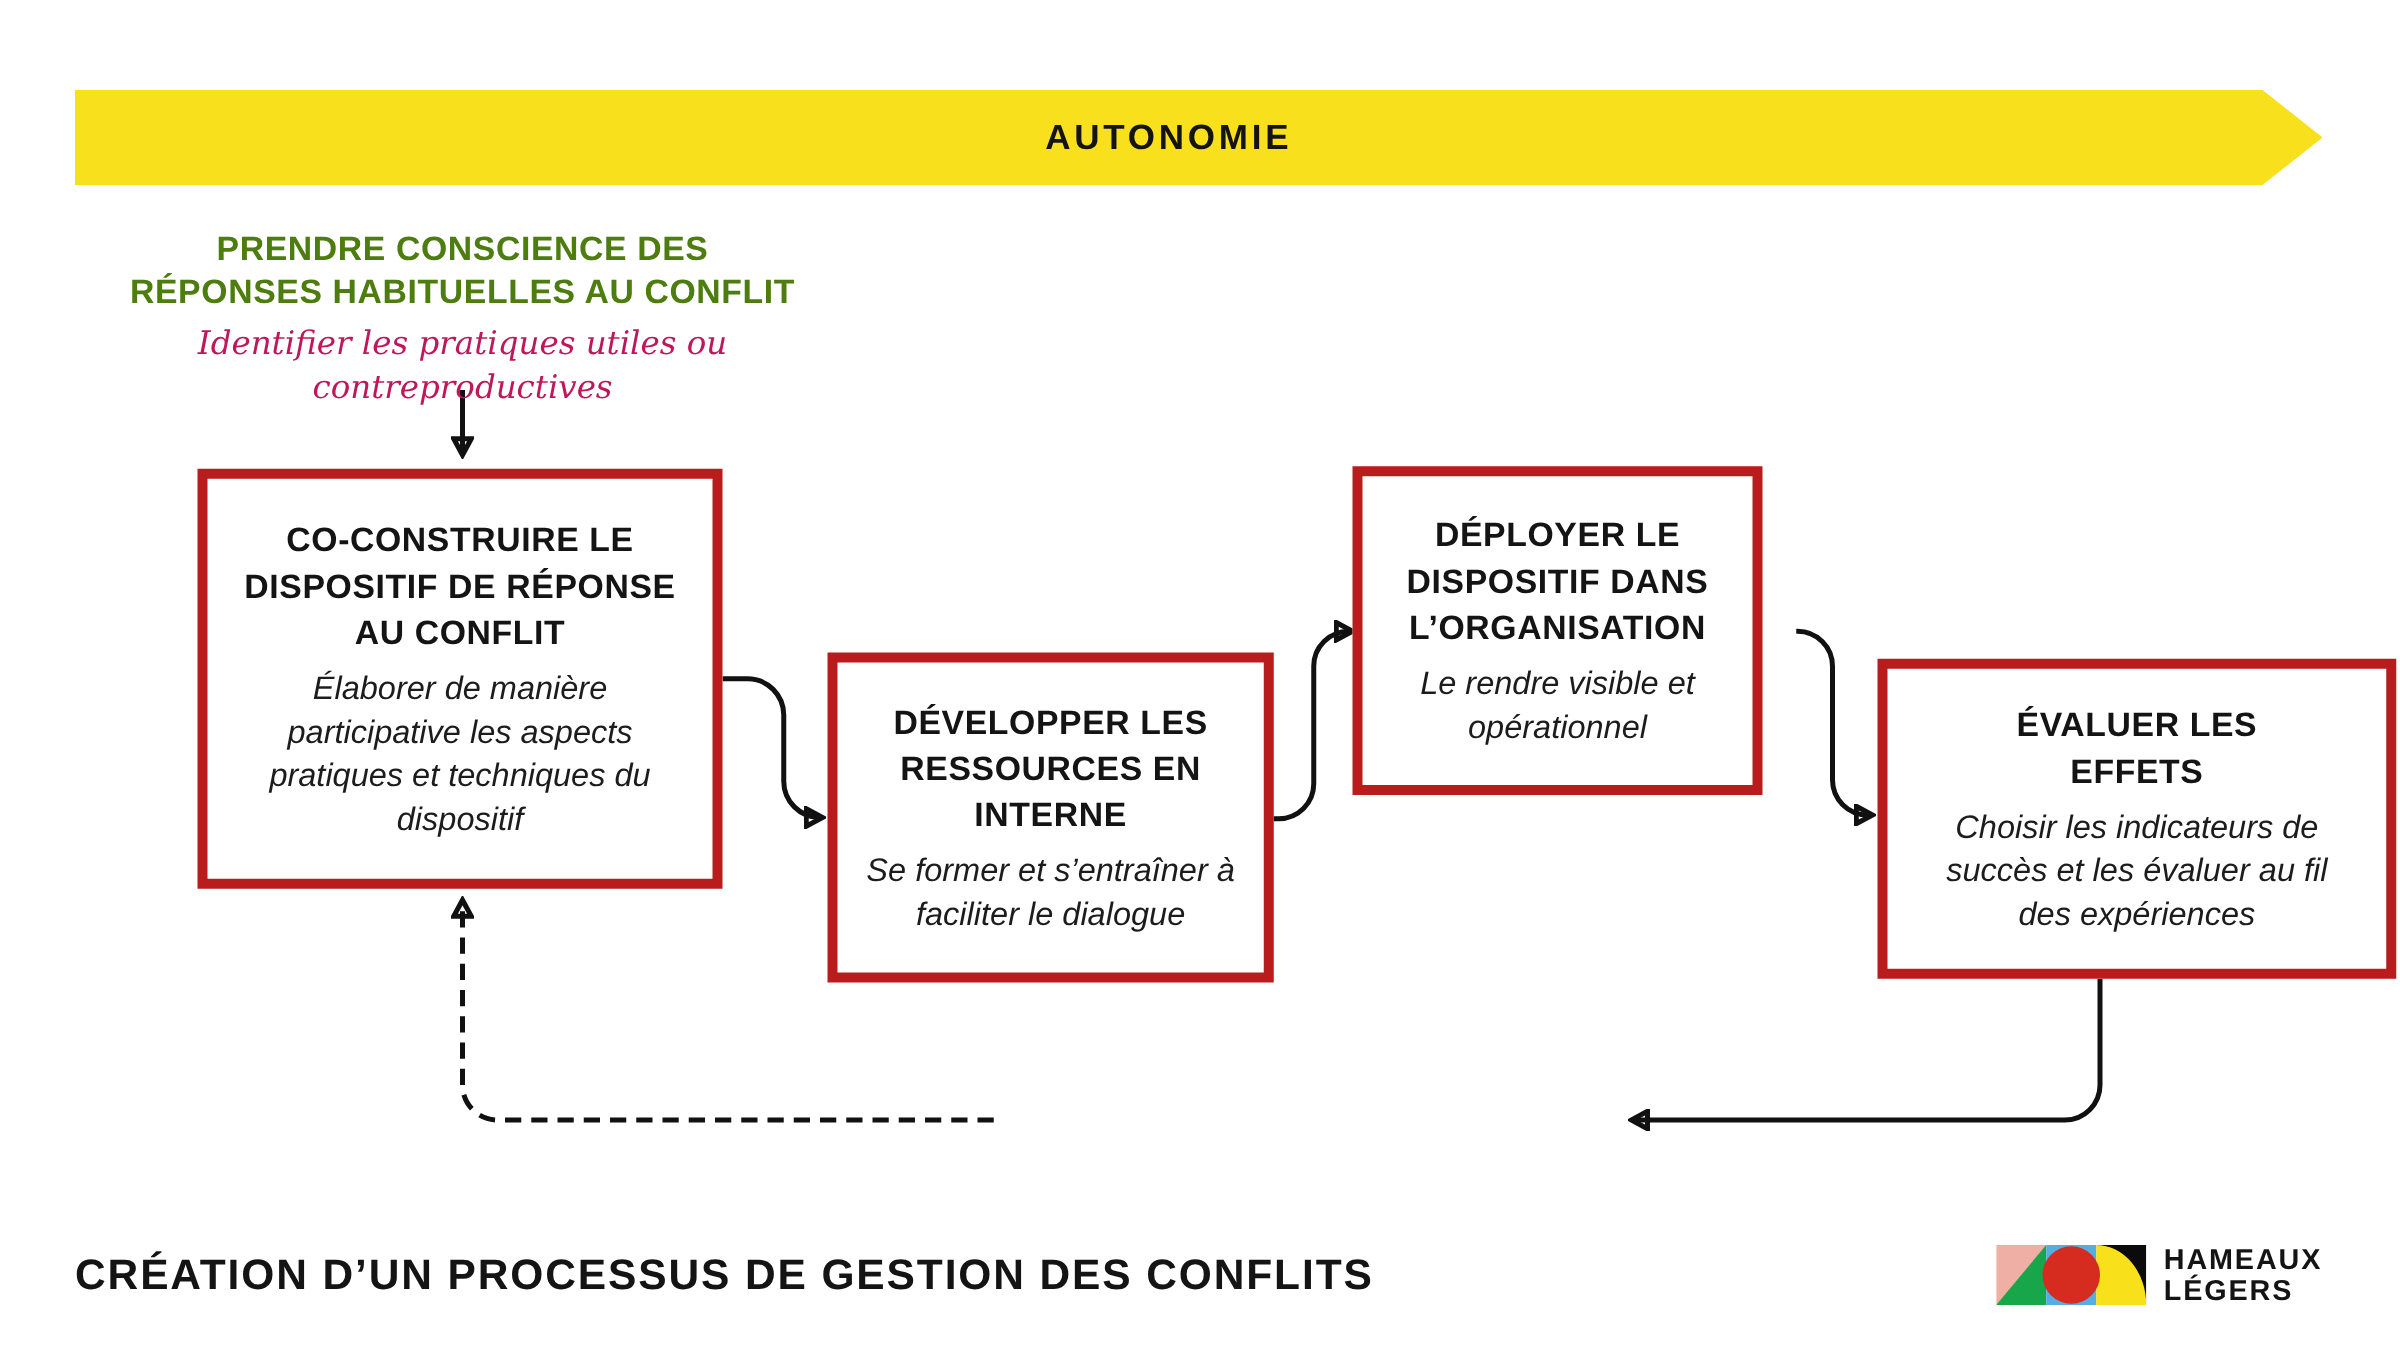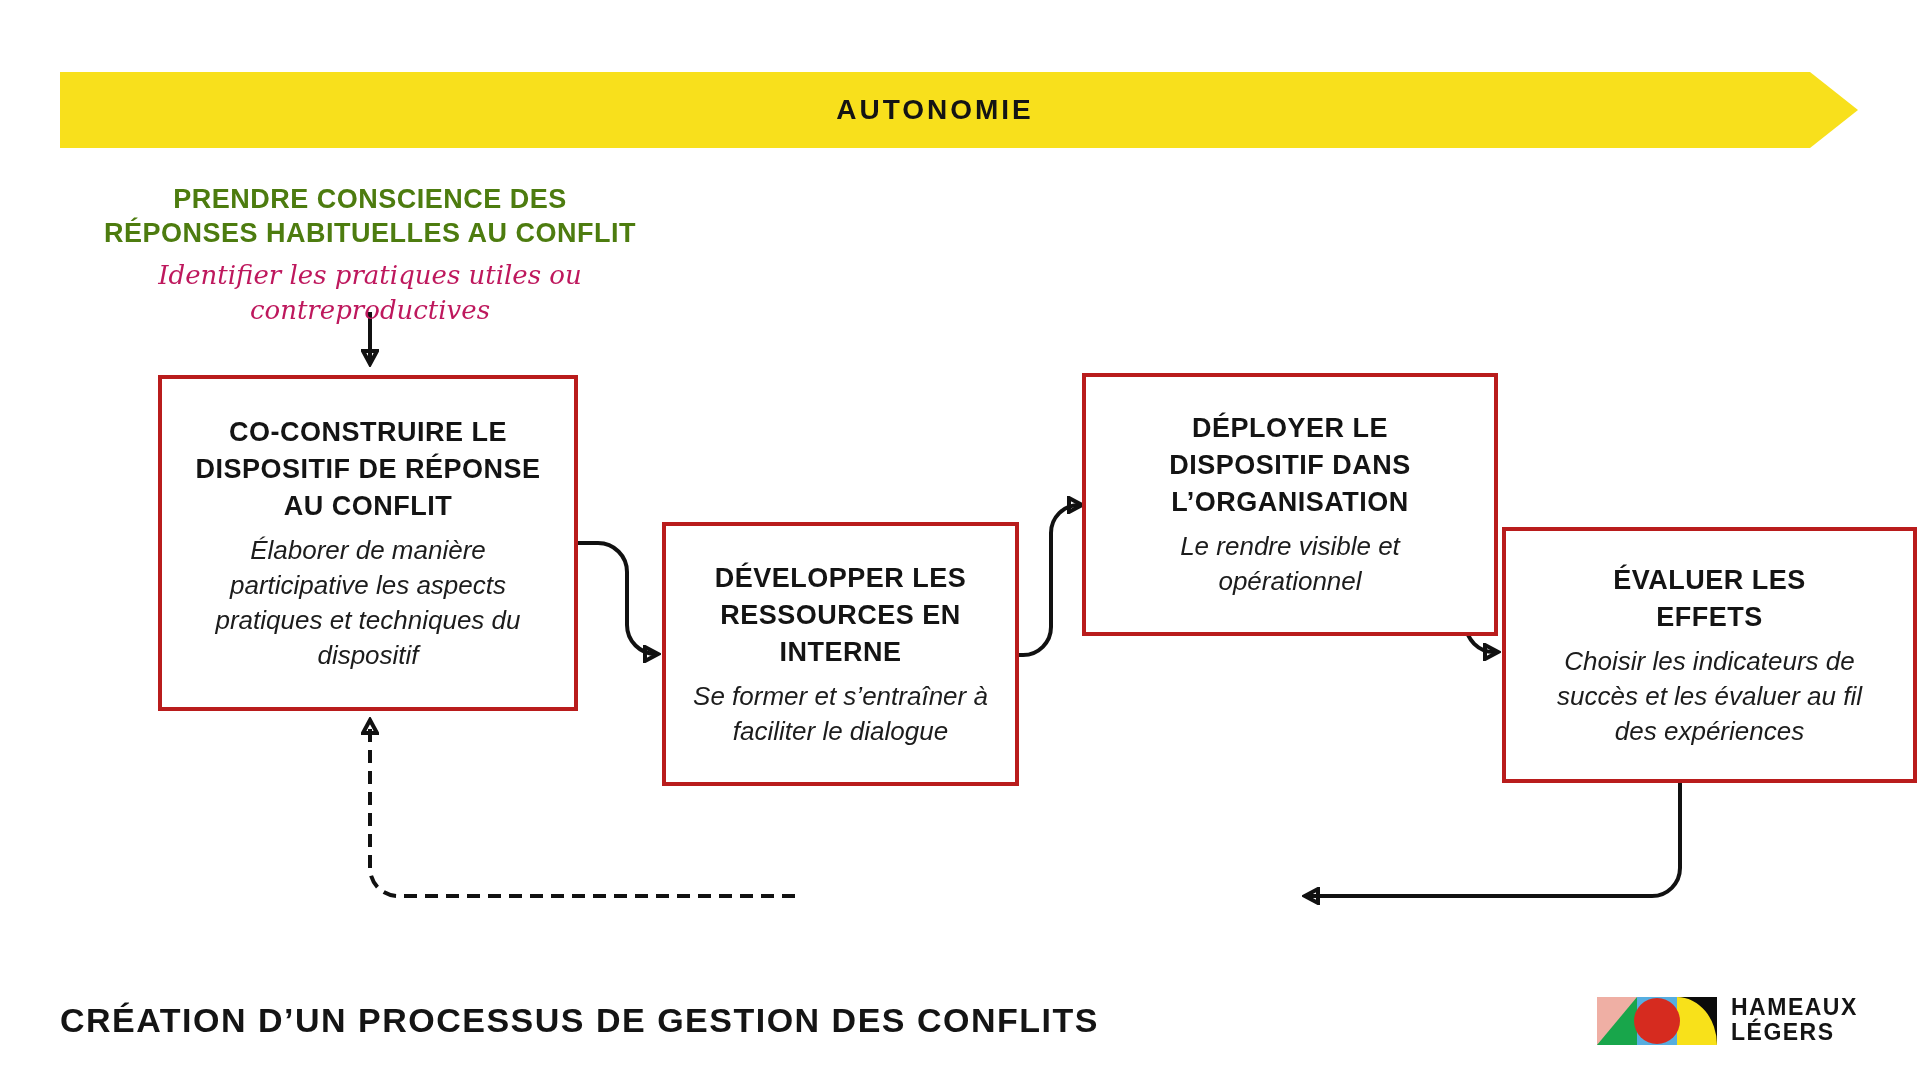--- a/index.html
+++ b/index.html
@@ -15,33 +15,33 @@
   svg.connectors path{fill:none;stroke:#111;stroke-width:4;}
   
   .freestep{position:absolute;text-align:center;z-index:3;}
   .step-title{font-size:27px;font-weight:700;letter-spacing:.5px;line-height:34px;white-space:pre-line;color:#4d7c0f;}
   .step-sub{font-family:"DejaVu Serif",serif;font-style:italic;font-size:26px;line-height:35px;
             white-space:pre-line;margin-top:8px;color:#be185d;}
   #awareness{left:40px;top:182px;width:660px;}
   #adjust{left:800px;top:838px;width:420px;}
   #adjust .step-title{line-height:38px;}
   
-  .flowbox{position:absolute;background:#fff;border:4px solid #b91c1c;box-sizing:border-box;z-index:3;
+  .flowbox{position:absolute;background:#fff;border:8px solid #b91c1c;box-sizing:border-box;z-index:3;
            display:flex;flex-direction:column;align-items:center;justify-content:center;text-align:center;gap:8px;}
   .flowbox .box-title{font-size:27px;font-weight:700;letter-spacing:.5px;line-height:37px;white-space:pre-line;color:#141414;}
   .flowbox .box-sub{font-family:Liberation Sans, sans-serif;font-style:italic;font-size:26px;line-height:35px;
                     white-space:pre-line;color:#1c1c1c;}
   #box-cobuild {left:158px; top:375px; width:420px; height:336px;}
   #box-develop {left:662px; top:522px; width:357px; height:264px;}
-  #box-deploy  {left:1082px;top:373px; width:416px; height:263px;}
+  #box-deploy  {left:1082px;top:373px; width:328px; height:263px;}
   #box-evaluate{left:1502px;top:527px; width:415px; height:256px;align-items:center;}
   
   .footer-title{position:absolute;left:60px;top:1000px;font-size:34px;font-weight:700;
                 letter-spacing:1.5px;line-height:40px;color:#141414;}
-  .logo{position:absolute;left:1597px;top:994px;display:flex;align-items:flex-end;gap:14px;}
+  .logo{position:absolute;left:1597px;top:994px;display:flex;align-items:center;gap:14px;}
   .logo-text{font-size:23px;font-weight:700;letter-spacing:1.5px;line-height:25px;color:#141414;padding-top:1px;}
 </style>
 </head>
 <body>
 
 <div class="page">
 
   <div class="banner">
     <span>AUTONOMIE</span>
   </div>

